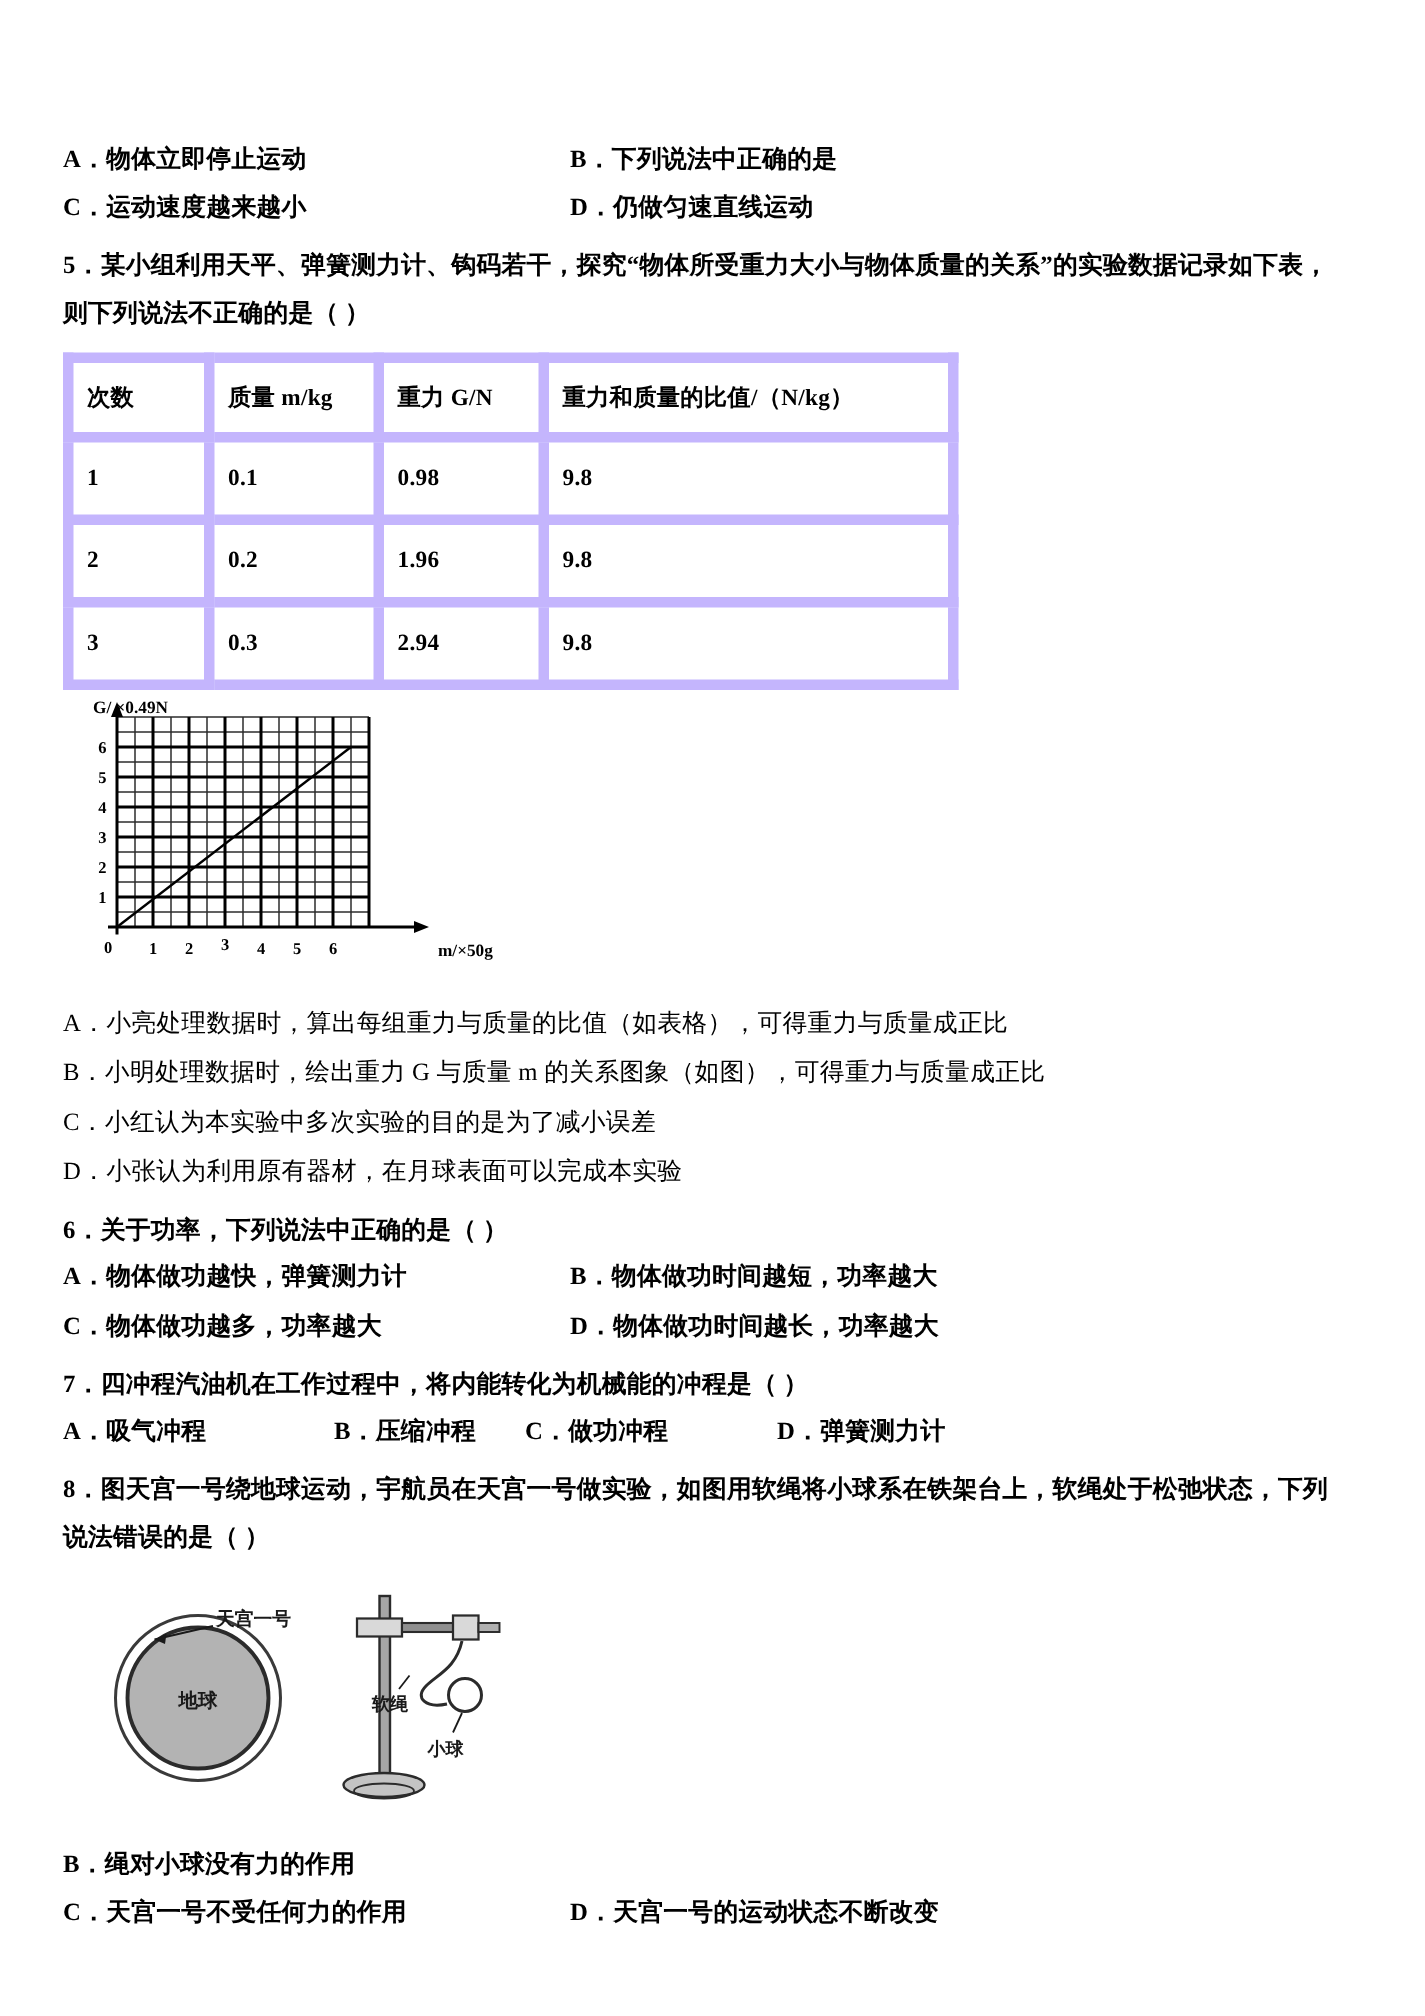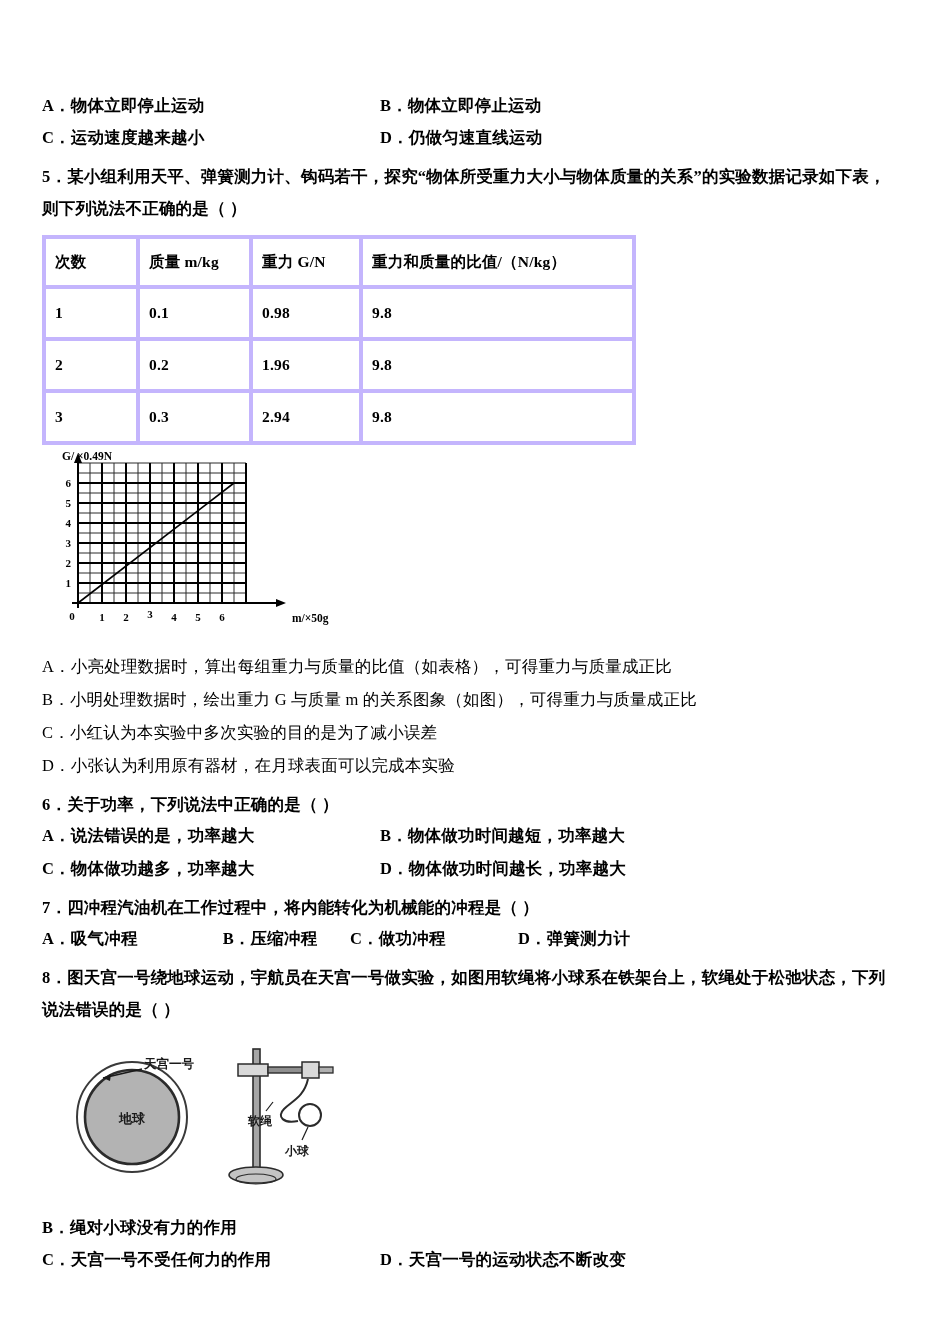--- a/index.html
+++ b/index.html
@@ -59,21 +59,21 @@
   .gap-m { height: 13px; }
 
   
   table.data {
     border-collapse: collapse;
     width: 590px;
     margin-top: 11px;
     table-layout: fixed;
   }
   table.data th, table.data td {
-    border: 4px solid #c4b5fd;
+    border: 7px solid #c4b5fd;
     font-size: 15.5px;
     font-weight: bold;
     text-align: left;
     padding: 6px 9px;
     vertical-align: middle;
     letter-spacing: 0.2px;
   }
   table.data th { height: 34px; }
   table.data td { height: 36px; }
   table.data col.c1 { width: 94px; }
@@ -107,21 +107,21 @@
   }
 </style>
 </head>
 <body>
 
 <div class="page">
   <div class="content">
 
     <div class="opt-row col2">
       <span class="opt">A．物体立即停止运动</span>
-      <span class="opt">B．物体立即停止运动</span>
+      <span class="opt">B．下列说法中正确的是</span>
     </div>
     <div class="opt-row col2">
       <span class="opt">C．运动速度越来越小</span>
       <span class="opt">D．仍做匀速直线运动</span>
     </div>
 
     <div class="gap-s"></div>
 
     <div class="q-stem">5．某小组利用天平、弹簧测力计、钩码若干，探究“物体所受重力大小与物体质量的关系”的实验数据记录如下表，</div>
     <div class="q-stem">则下列说法不正确的是（      ）</div>
@@ -254,21 +254,21 @@
 
     <div class="opt-single">A．小亮处理数据时，算出每组重力与质量的比值（如表格），可得重力与质量成正比</div>
     <div class="opt-single">B．小明处理数据时，绘出重力 G 与质量 m 的关系图象（如图），可得重力与质量成正比</div>
     <div class="opt-single">C．小红认为本实验中多次实验的目的是为了减小误差</div>
     <div class="opt-single">D．小张认为利用原有器材，在月球表面可以完成本实验</div>
 
     <div class="gap-s"></div>
 
     <div class="q-stem">6．关于功率，下列说法中正确的是（      ）</div>
     <div class="opt-row col2">
-      <span class="opt">A．说法错误的是，功率越大</span>
+      <span class="opt">A．物体做功越快，弹簧测力计</span>
       <span class="opt">B．物体做功时间越短，功率越大</span>
     </div>
     <div class="opt-row col2">
       <span class="opt">C．物体做功越多，功率越大</span>
       <span class="opt">D．物体做功时间越长，功率越大</span>
     </div>
 
     <div class="gap-s"></div>
 
     <div class="q-stem">7．四冲程汽油机在工作过程中，将内能转化为机械能的冲程是（  ）</div>

